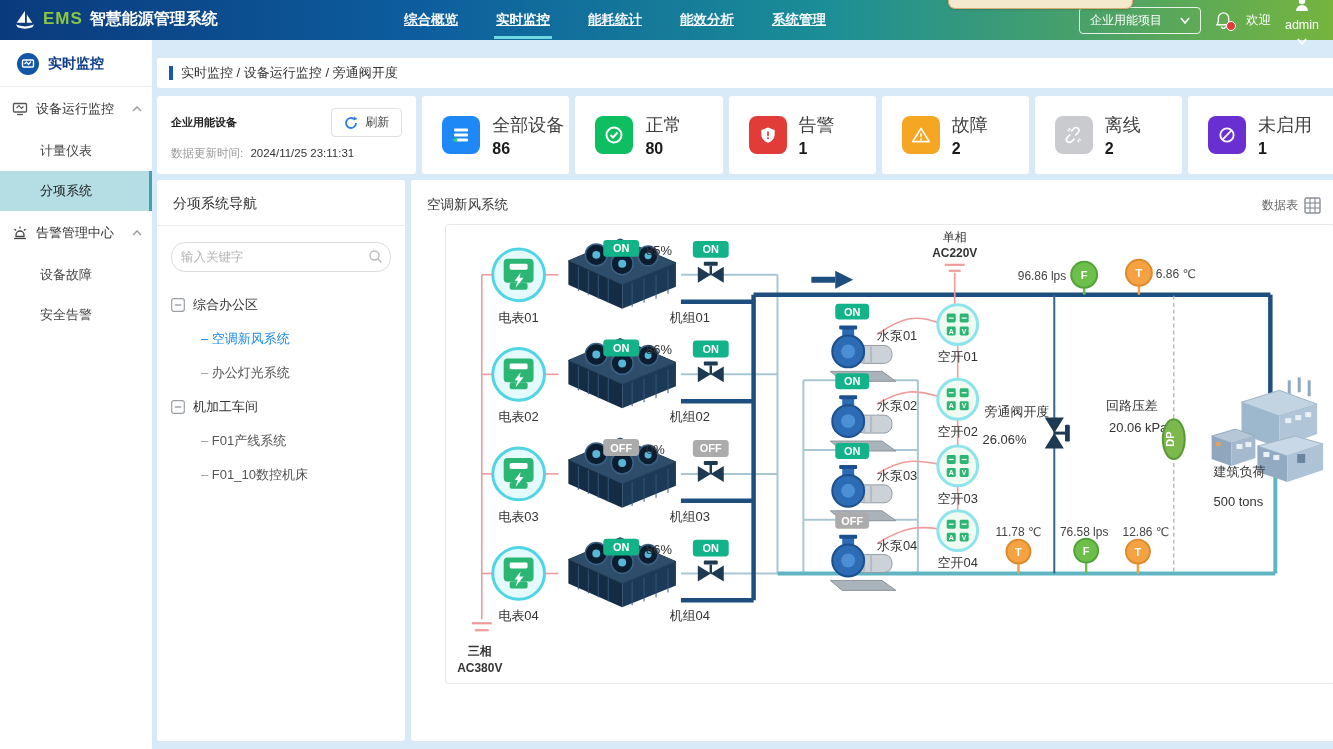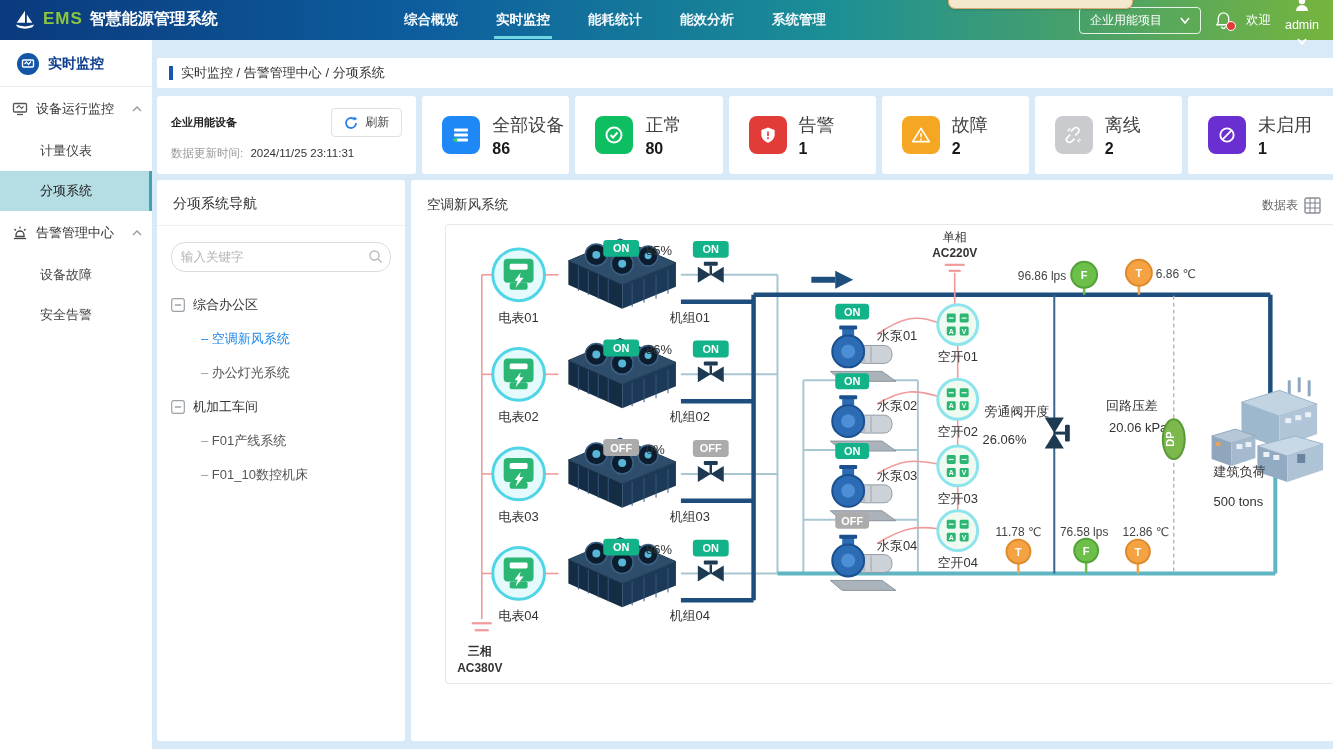--- a/index.html
+++ b/index.html
@@ -6,21 +6,21 @@
   html,body { width:1333px; height:749px; overflow:hidden;
     font-family:"Liberation Sans","DejaVu Sans",sans-serif; background:#d8eaf8; }
 
   
   .hdr { position:relative; height:40px; display:flex; align-items:center;
     background:linear-gradient(90deg,#0a3a7d 0%,#0d5e9e 32%,#1b8e96 62%,#76b43e 100%);
     color:#fff; padding:0 14px; }
   .logo-wrap { display:flex; align-items:flex-start; gap:7px; width:330px; }
   .logo-ems { color:#8dc63f; font-weight:bold; font-size:17px; letter-spacing:1px; }
   .logo-title { color:#fff; font-weight:bold; font-size:16px; }
-  .hdr-nav { display:flex; gap:34px; align-items:center; margin-left:58px; }
+  .hdr-nav { display:flex; gap:34px; align-items:center; margin-left:58px;text-decoration:underline; }
   .hdr-nav a { color:#f2f7fb; font-size:13.5px; font-weight:bold; text-decoration:none;
     padding:9px 2px 7px; border-bottom:3px solid transparent; cursor:pointer; }
   .hdr-nav a.active { color:#fff; border-bottom-color:#6fd8e2; }
   .hdr-right { margin-left:auto; display:flex; align-items:center; gap:14px; }
   .proj-select { display:flex; align-items:center; gap:18px; border:1px solid rgba(255,255,255,.85);
     border-radius:4px; padding:4px 10px; font-size:12px; cursor:pointer; }
   .bell { position:relative; cursor:pointer; display:flex; }
   .bell-dot { position:absolute; right:-4px; bottom:-2px; width:10px; height:10px;
     background:#e23c39; border-radius:50%; border:1px solid #fff; }
   .welcome { font-size:12.5px; }
@@ -184,21 +184,21 @@
         <polyline points="1,5 5,1 9,5" fill="none" stroke="#999" stroke-width="1.4"></polyline>
       </svg>
     </div>
     <div class="menu-sub">设备故障</div>
     <div class="menu-sub">安全告警</div>
   </div>
 
   <div class="main">
     <div class="crumb-bar">
       <span class="crumb-tick"></span>
-      <span class="crumb-txt">实时监控 / 告警管理中心 / 分项系统</span>
+      <span class="crumb-txt">实时监控 / 设备运行监控 / 旁通阀开度</span>
     </div>
 
     <div class="stats">
       <div class="card sum-card">
         <div class="sum-title-row">
           <span class="sum-title">企业用能设备</span>
           <button class="refresh-btn">
             <svg width="14" height="14" viewBox="0 0 14 14">
               <path d="M12 7 a5 5 0 1 1 -2-4" fill="none" stroke="#2f80ed" stroke-width="1.8"></path>
               <polygon points="10,0.5 13.5,3 9.5,4.5" fill="#2f80ed"></polygon>

